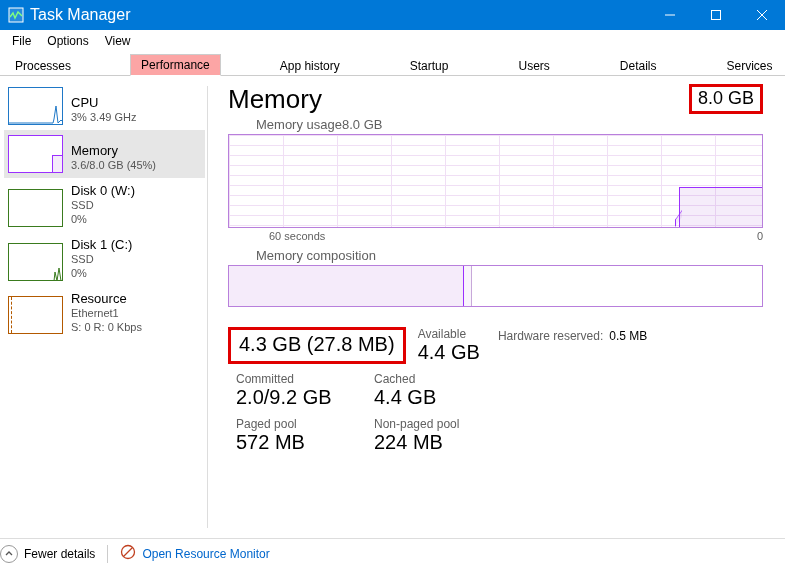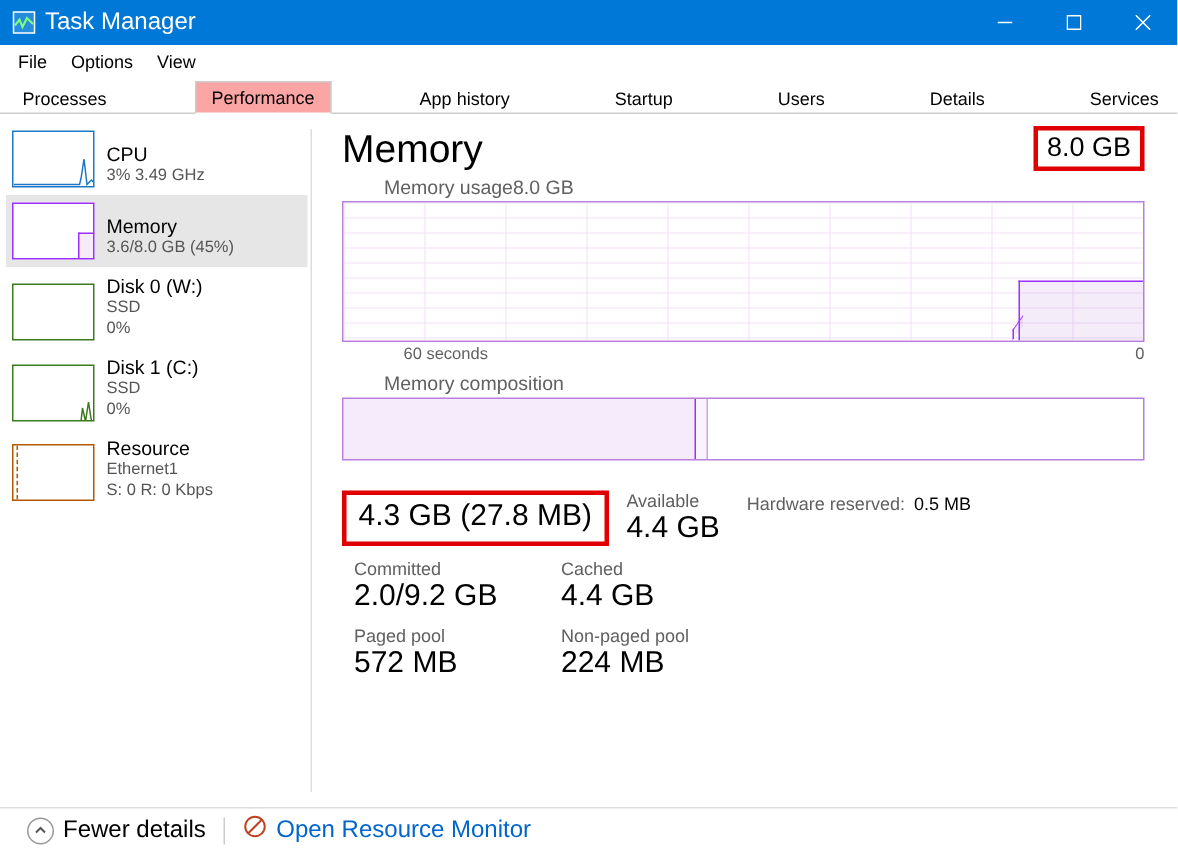--- a/index.html
+++ b/index.html
@@ -195,22 +195,22 @@
     border:3px solid #e00000;
     padding:3px 8px 5px 8px;
     display:inline-block;
   }
   
   .footer {
     height:30px;
     border-top:1px solid #ddd;
     display:flex;
     align-items:center;
-    padding-left:18px;
-    font-size:16px;
+    padding-left:0;
+    font-size:12px;
     gap:12px;
   }
   .fewer-details, .orm-link { display:flex; align-items:center; gap:6px; cursor:pointer; }
   .orm-link { color:#0066cc; }
   .circle-btn {
     width:18px; height:18px; border:1px solid #999; border-radius:50%;
     display:inline-flex; align-items:center; justify-content:center;
   }
   .sep { width:1px; height:18px; background:#ccc; }
 </style>

